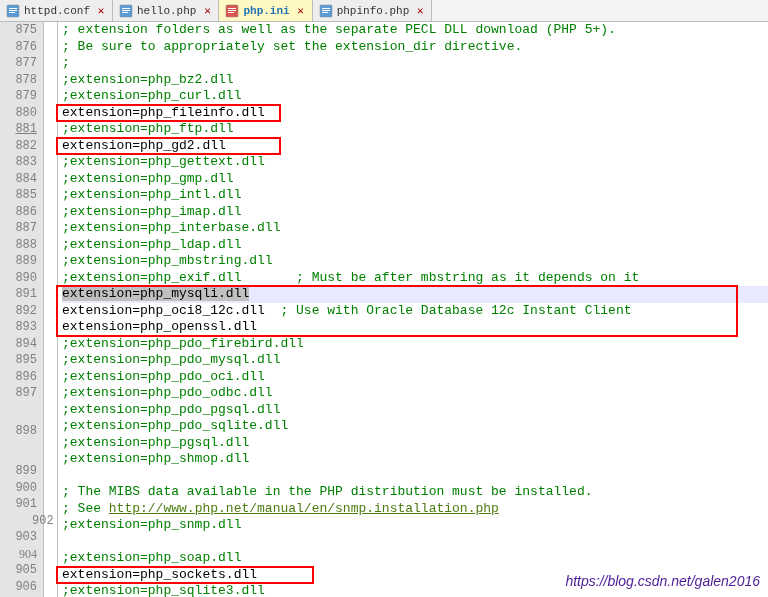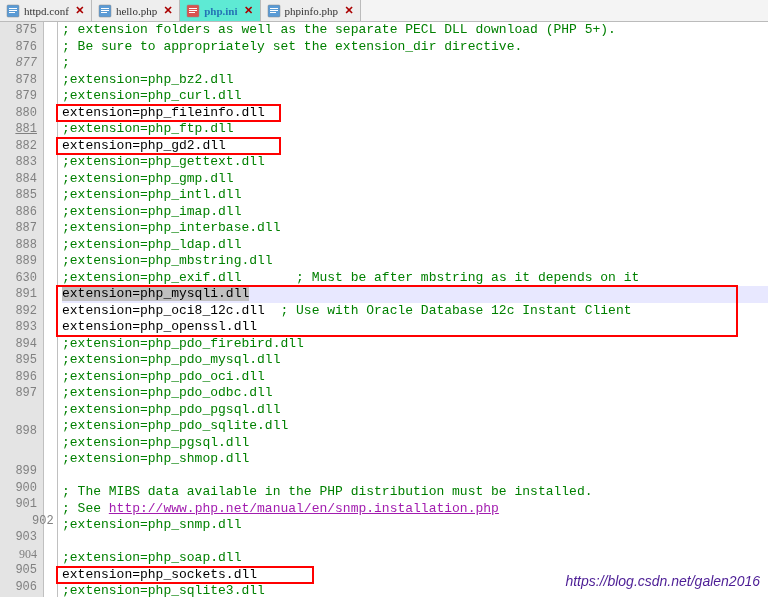--- a/index.html
+++ b/index.html
@@ -1,31 +1,31 @@
 <!DOCTYPE html>
 <html><head>
 <meta charset="utf-8">
 <style>
   * { margin:0; padding:0; box-sizing:border-box; }
   body { font-family:"Courier New",monospace; font-size:13px; background:#fff; width:768px; height:597px; overflow:hidden; position:relative; }
   .tabs { display:flex; height:22px; background:#f4f4f4; border-bottom:1px solid #bbb; }
-  .tab { display:flex; align-items:center; gap:4px; padding:8px 6px; border-right:1px solid #bbb; background:#eee; font-family:Liberation Serif, serif; font-size:11px; color:#333; cursor:pointer; }
-  .tab.active { background:#5eead4; }
+  .tab { display:flex; align-items:center; gap:4px; padding:8px 6px; border-right:1px solid #bbb; background:#eee; font-family:Liberation Mono, monospace; font-size:11px; color:#333; cursor:pointer; }
+  .tab.active { background:#fef9c3; }
   .tab.active span.label { color:#2474b5; font-weight:bold; }
   .tab .ico { width:14px; height:14px; }
   .tab .close { color:#a00; font-weight:bold; margin-left:2px; cursor:pointer; width:10px; text-align:center; }
   .editor { display:flex; height:575px; overflow:hidden; }
   .gutter { width:44px; background:#e4e4e4; border-right:1px solid #c0c0c0; text-align:right; padding-right:6px; color:#808080; font-size:12px; line-height:16.5px; }
   .margin { width:14px; border-right:1px solid #c0c0c0; }
   .margin .fold { color:#888; font-size:9px; text-align:center; line-height:16.5px; }
   .code { flex:1; position:relative; padding-left:4px; }
   .line { height:16.5px; line-height:16.5px; white-space:pre; position:relative; }
   .comment { color:#008000; }
   .key { color:#000; }
-  .url { color:#a21caf; text-decoration:underline; }
+  .url { color:#4d7c0f; text-decoration:underline; }
   .hl-line { background:#e8e8ff; }
   .hl-sel { background:#c0c0c0; }
   .box-red { position:absolute; border:2px solid #ff0000; pointer-events:none; z-index:5; }
   .watermark { position:absolute; right:8px; bottom:8px; color:#4c1d95; font-family:Tahoma,sans-serif; font-size:14px; font-style:italic; z-index:20; }
   svg { display:block; }
 </style>
 </head>
 <body>
 
 <div class="tabs" id="tabs">
@@ -76,34 +76,34 @@
       </span>
       <span class="label">phpinfo.php</span>
       <span class="close">✕</span>
     </div>
   </div>
 
 <div class="editor">
   <div class="gutter" id="gutter">
       <div style="height: 16.5px;">875</div>
       <div style="height: 16.5px;">876</div>
-      <div style="height: 16.5px; font-style: italic;">877</div>
+      <div style="height: 16.5px;">877</div>
       <div style="height: 16.5px;">878</div>
       <div style="height: 16.5px;">879</div>
       <div style="height: 16.5px;">880</div>
       <div style="height: 16.5px; text-decoration: underline;">881</div>
       <div style="height: 16.5px;">882</div>
       <div style="height: 16.5px;">883</div>
       <div style="height: 16.5px;">884</div>
       <div style="height: 16.5px;">885</div>
       <div style="height: 16.5px;">886</div>
       <div style="height: 16.5px;">887</div>
       <div style="height: 16.5px;">888</div>
       <div style="height: 16.5px;">889</div>
-      <div style="height: 16.5px;">630</div>
+      <div style="height: 16.5px;">890</div>
       <div style="height: 16.5px;">891</div>
       <div style="height: 16.5px;">892</div>
       <div style="height: 16.5px;">893</div>
       <div style="height: 16.5px;">894</div>
       <div style="height: 16.5px;">895</div>
       <div style="height: 16.5px;">896</div>
       <div style="height: 16.5px;">897</div>
       <div style="height: 16.5px; margin-top: 21px;">898</div>
       <div style="height: 16.5px; margin-top: 24px;">899</div>
       <div style="height: 16.5px;">900</div>

